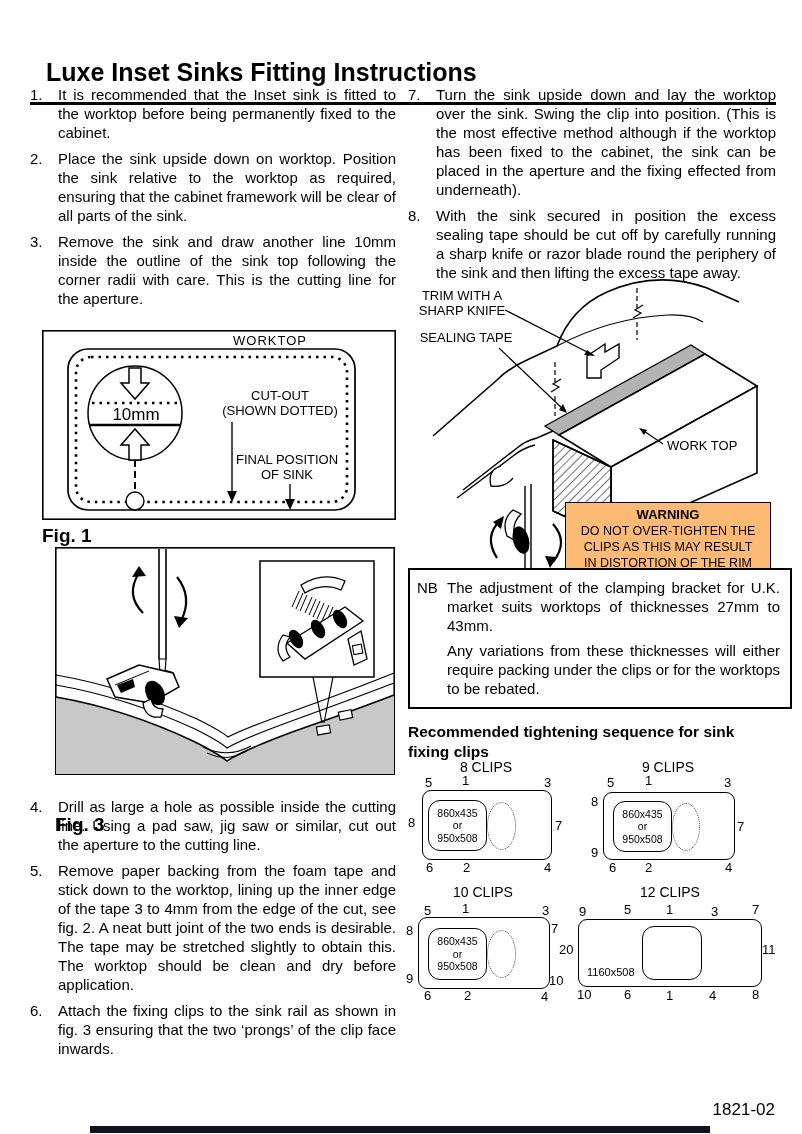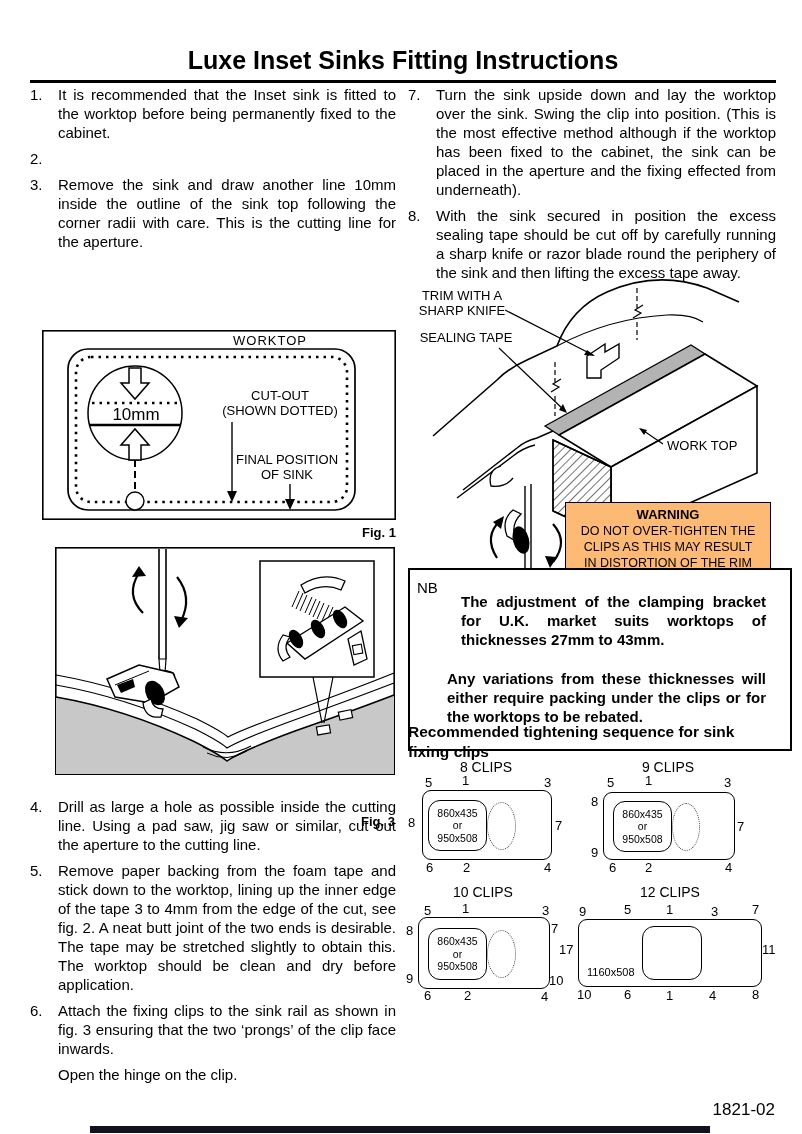--- a/index.html
+++ b/index.html
@@ -1,35 +1,35 @@
 <!DOCTYPE html>
 <html><head>
 <meta charset="utf-8">
 <style>
   html,body{margin:0;padding:0;background:#888;}
   .page{position:relative;width:802px;height:1134px;background:#fff;margin:0 auto;
         font-family:"Liberation Sans",sans-serif;color:#000;overflow:hidden;}
   .abs{position:absolute;}
-  h1{font-size:25px;font-weight:bold;margin:4px;line-height:28px;text-align:center;}
+  h1{font-size:25px;font-weight:bold;margin:16px;line-height:28px;}
   .rule{height:3px;background:#000;margin-top:6px;}
   .steps{font-size:15px;line-height:19px;}
   .step{display:flex;margin-bottom:7px;}
   .step-num{flex:0 0 28px;}
   .step-body{flex:1;}
   .step-body p{margin:0;text-align:justify;}
   .step-body p + p{margin-top:7px;}
-  .figcap{font-size:13px;font-weight:bold;text-align:right;}
+  .figcap{font-size:19px;font-weight:bold;}
   svg text{font-family:"Liberation Sans",sans-serif;fill:#000;}
   .warning{border:1.5px solid #000;text-align:center;font-size:12.5px;line-height:16px;
            padding:4px 2px 5px 2px;background:#fdba74;}
   .warning .wtitle{font-weight:bold;font-size:13px;}
   .nb{border:2px solid #000;padding:8px 10px 9px 7px;font-size:15px;line-height:19px;background:#fff;}
   .nb-row{display:flex;}
   .nb-label{flex:0 0 30px;}
-  .nb p{margin:14px;text-align:justify;font-weight:bold;}
+  .nb p{margin:0;text-align:justify;}
   .nb .p2{margin-left:30px;margin-top:6px;}
   .tseq-heading{font-size:15.5px;font-weight:bold;line-height:20px;}
   .clip-diagram{position:absolute;}
   .clip-title{position:absolute;font-size:14px;text-align:center;line-height:14px;}
   .clip-rect{position:absolute;border:1.5px solid #000;border-radius:9px;}
   .clip-inner{position:absolute;border:1.5px solid #000;border-radius:12px;
               font-size:10.5px;line-height:12.5px;text-align:center;
               display:flex;flex-direction:column;justify-content:center;}
   .clip-oval{position:absolute;border:1.6px dotted #444;border-radius:50%;}
   .clip-solid{position:absolute;border:1.5px solid #000;border-radius:12px;}
@@ -51,20 +51,21 @@
   <div class="abs steps" style="left:30px;top:85px;width:366px;">
     <div class="step">
       <span class="step-num">1.</span>
       <div class="step-body">
           <p>It is recommended that the Inset sink is fitted to the worktop before being permanently fixed to the cabinet.</p>
         </div>
     </div>
     <div class="step">
       <span class="step-num">2.</span>
       <div class="step-body">
+        <p>Place the sink upside down on worktop. Position the sink relative to the worktop as required, ensuring that the cabinet framework will be clear of all parts of the sink.</p>
       </div>
     </div>
     <div class="step">
       <span class="step-num">3.</span>
       <div class="step-body">
           <p>Remove the sink and draw another line 10mm inside the outline of the sink top following the corner radii with care. This is the cutting line for the aperture.</p>
         </div>
     </div>
   </div>
 
@@ -246,21 +247,20 @@
     <div class="step">
       <span class="step-num">5.</span>
       <div class="step-body">
           <p>Remove paper backing from the foam tape and stick down to the worktop, lining up the inner edge of the tape 3 to 4mm from the edge of the cut, see fig. 2. A neat butt joint of the two ends is desirable. The tape may be stretched slightly to obtain this. The worktop should be clean and dry before application.</p>
         </div>
     </div>
     <div class="step">
       <span class="step-num">6.</span>
       <div class="step-body">
         <p>Attach the fixing clips to the sink rail as shown in fig. 3 ensuring that the two ‘prongs’ of the clip face inwards.</p>
-        <p>Open the hinge on the clip.</p>
       </div>
     </div>
   </div>
 
   <div class="abs tseq-heading" style="left:408px;top:722px;width:370px;">Recommended tightening sequence for sink fixing clips</div>
 
   <div class="clip-diagram" style="left:405px;top:760px;width:165px;height:120px;">
     <div class="clip-title" style="left:17px;top:0;width:128px;">8 CLIPS</div>
     <div class="clip-rect" style="left:17px;top:30px;width:128px;height:68px;">
       <div class="clip-inner" style="left:5px;top:9px;width:57px;height:49px;">
@@ -327,21 +327,21 @@
     <div class="clip-title" style="left:14px;top:0;width:182px;">12 CLIPS</div>
     <div class="clip-rect" style="left:13px;top:34px;width:182px;height:66px;">
       <div class="clip-solid" style="left:63px;top:6px;width:58px;height:52px;"></div>
       <span class="clip-size" style="left:8px;top:47px;">1160x508</span>
     </div>
     <span class="cn" style="left:14px;top:20px;">9</span>
     <span class="cn" style="left:59px;top:18px;">5</span>
     <span class="cn" style="left:101px;top:18px;">1</span>
     <span class="cn" style="left:146px;top:20px;">3</span>
     <span class="cn" style="left:187px;top:18px;">7</span>
-    <span class="cn" style="left:-6px;top:58px;">17</span>
+    <span class="cn" style="left:-6px;top:58px;">20</span>
     <span class="cn" style="left:197px;top:58px;">11</span>
     <span class="cn" style="left:12px;top:103px;">10</span>
     <span class="cn" style="left:59px;top:103px;">6</span>
     <span class="cn" style="left:101px;top:104px;">1</span>
     <span class="cn" style="left:144px;top:104px;">4</span>
     <span class="cn" style="left:187px;top:103px;">8</span>
   </div>
 
   <div class="abs docnum" style="left:650px;top:1056px;width:125px;">1821-02</div>
   <div class="footbar"></div>

